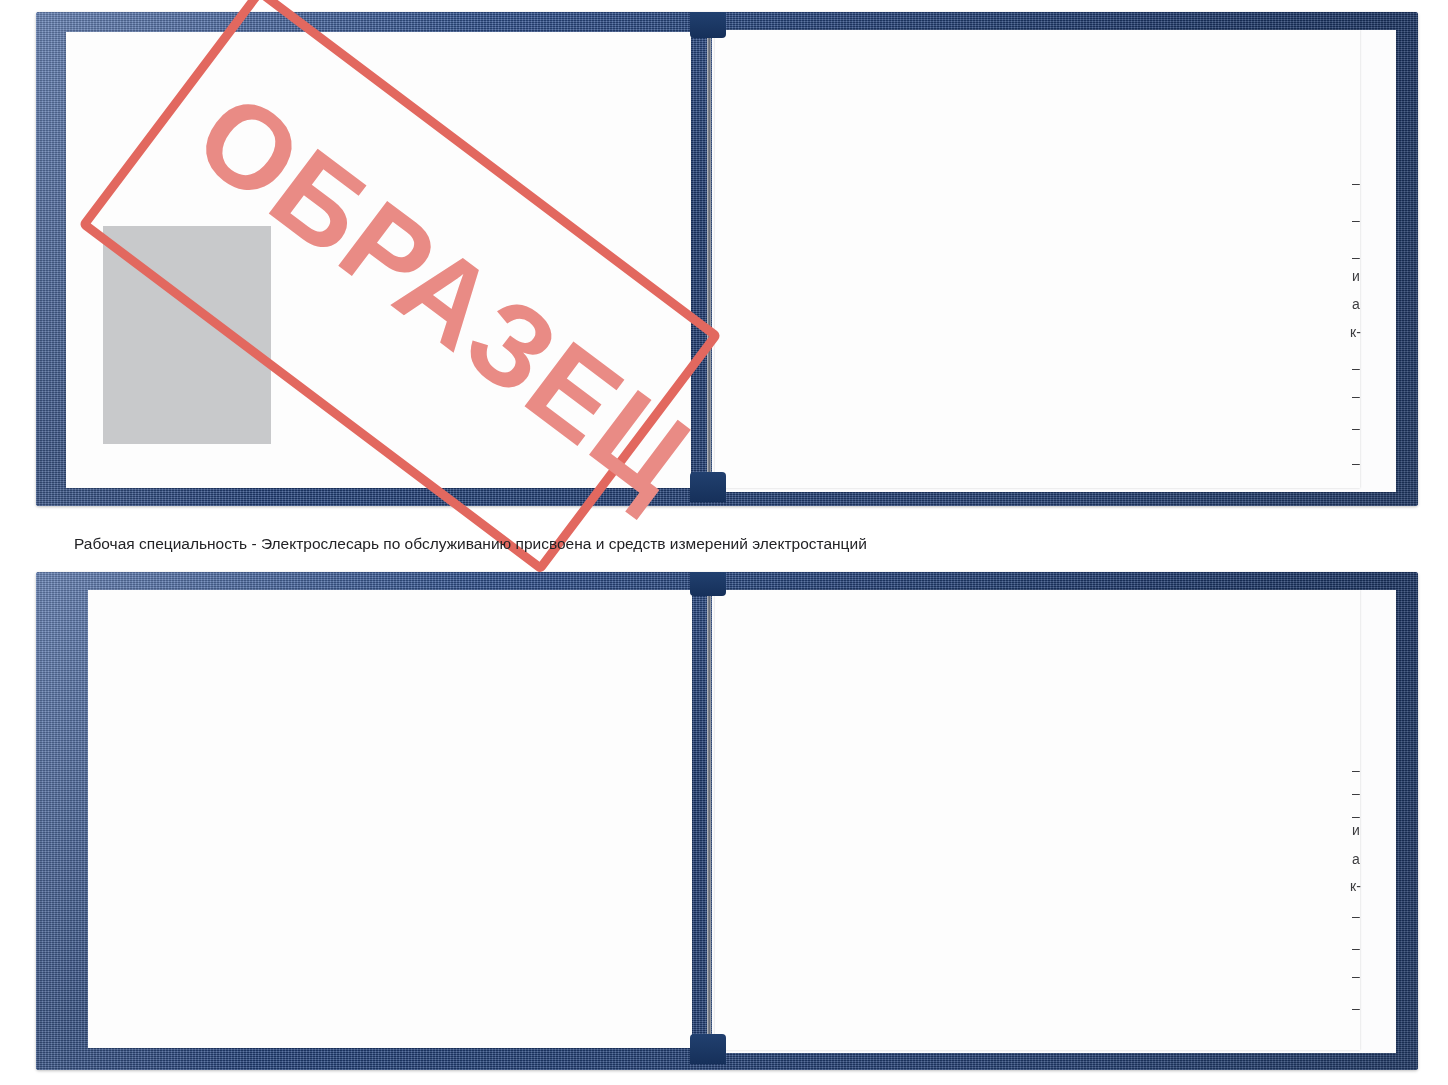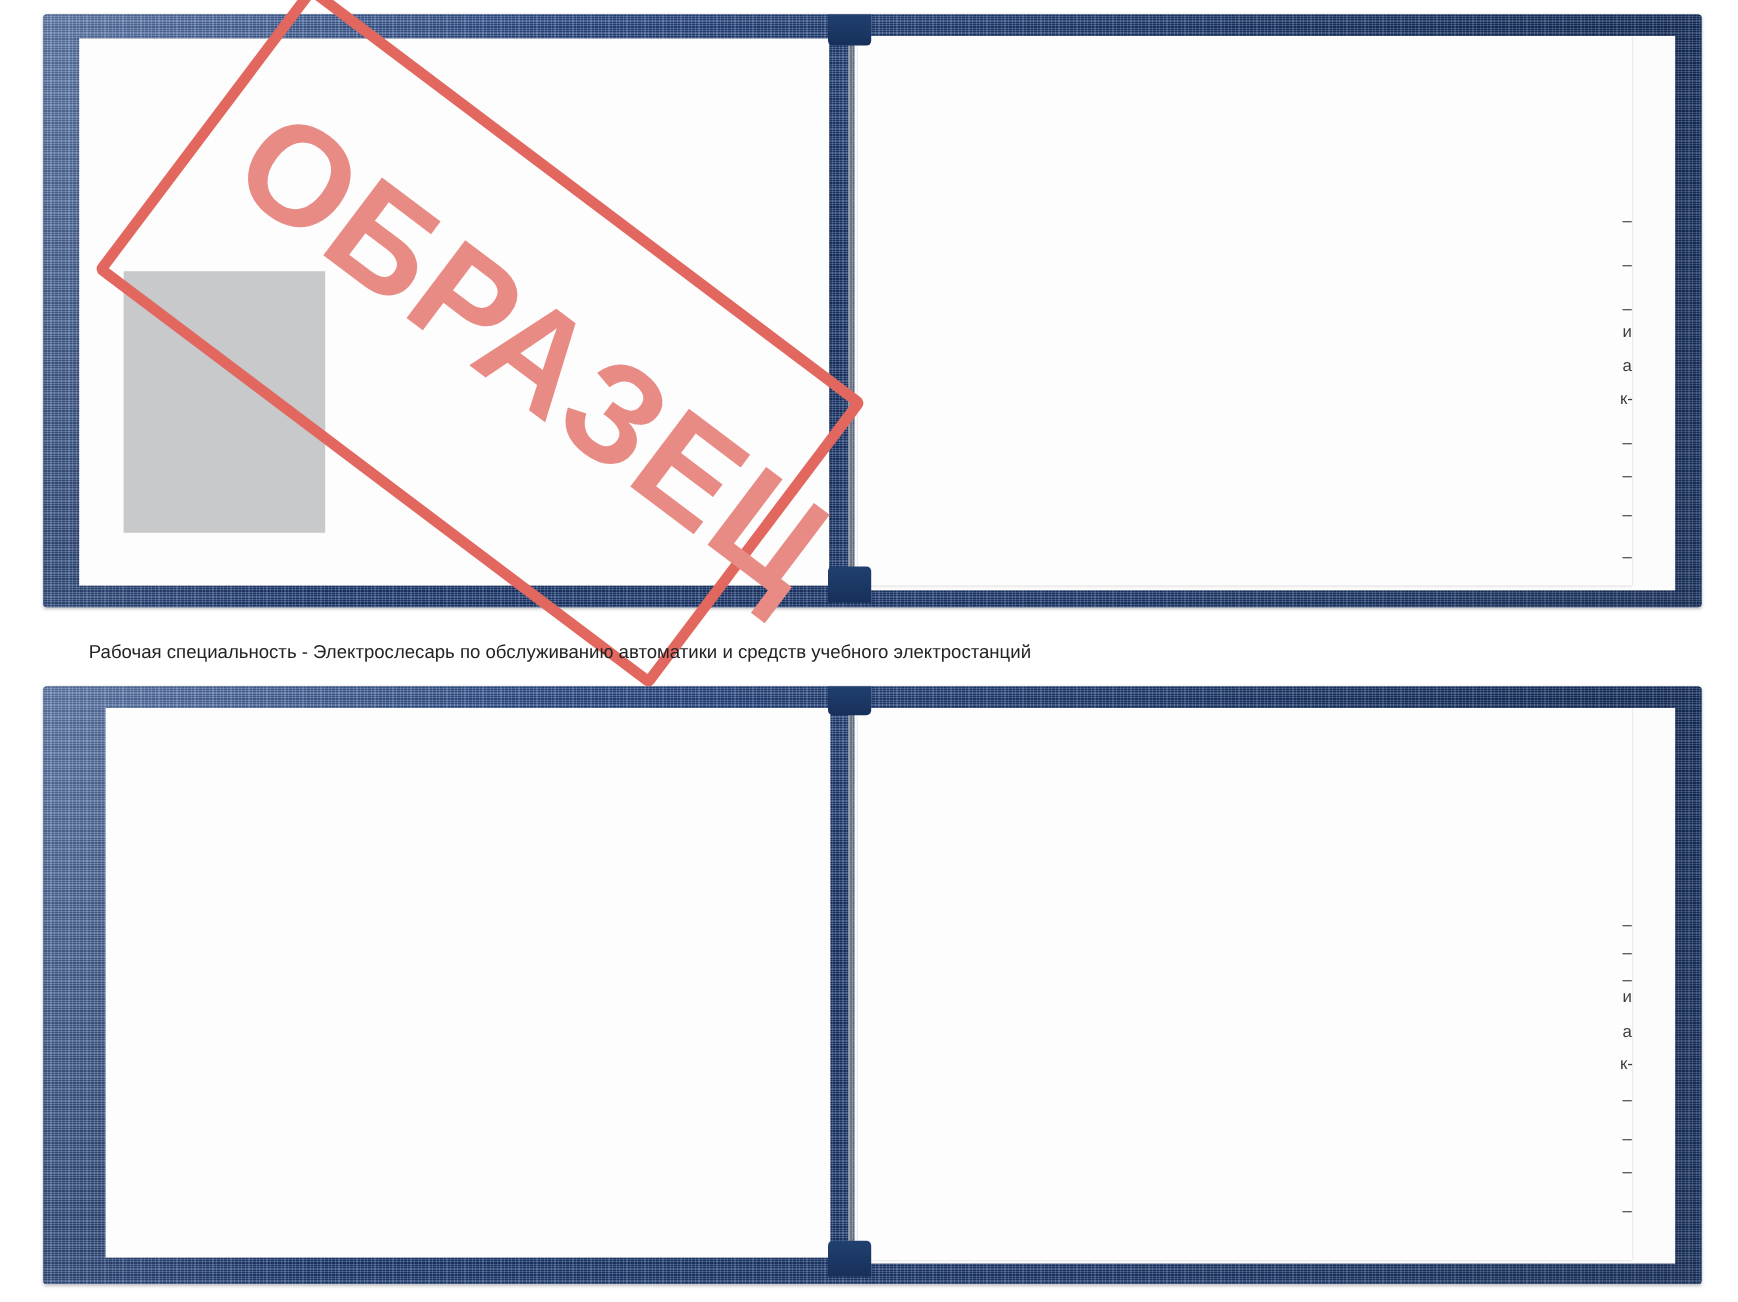--- a/index.html
+++ b/index.html
@@ -214,21 +214,21 @@
 <div class="frag" style="left:1352px;top:360px;">–</div>
 <div class="frag" style="left:1352px;top:388px;">–</div>
 <div class="frag" style="left:1352px;top:420px;">–</div>
 <div class="frag" style="left:1352px;top:455px;">–</div>
 
 <div class="stamp" style="left:100px;top:18px;width:620px;height:520px;">
   <div class="stamp-box" style="left:10px;top:112px;width:580px;height:300px;transform:rotate(37deg);"></div>
   <div class="stamp-text" style="left:60px;top:190px;width:520px;font-size:118px;text-align:center;transform:rotate(37deg);">ОБРАЗЕЦ</div>
 </div>
 
-<div class="caption" style="left:74px;top:533px;">Рабочая специальность - Электрослесарь по обслуживанию автоматики и средств учебного электростанций</div>
+<div class="caption" style="left:74px;top:533px;">Рабочая специальность - Электрослесарь по обслуживанию присвоена и средств измерений электростанций</div>
 
 <div class="book" style="left:36px;top:572px;width:1382px;height:498px;">
 </div>
 
 <div class="undersheet" style="left:712px;top:590px;width:684px;height:463px;"></div>
 <div class="page left" style="left:88px;top:590px;width:604px;height:458px;"></div>
 <div class="page right" style="left:715px;top:590px;width:645px;height:460px;"></div>
 
 <div class="spine" style="left:707px;top:590px;width:4px;height:462px;"></div>
 <div class="spine-notch" style="left:690px;top:572px;width:36px;height:24px;"></div>

